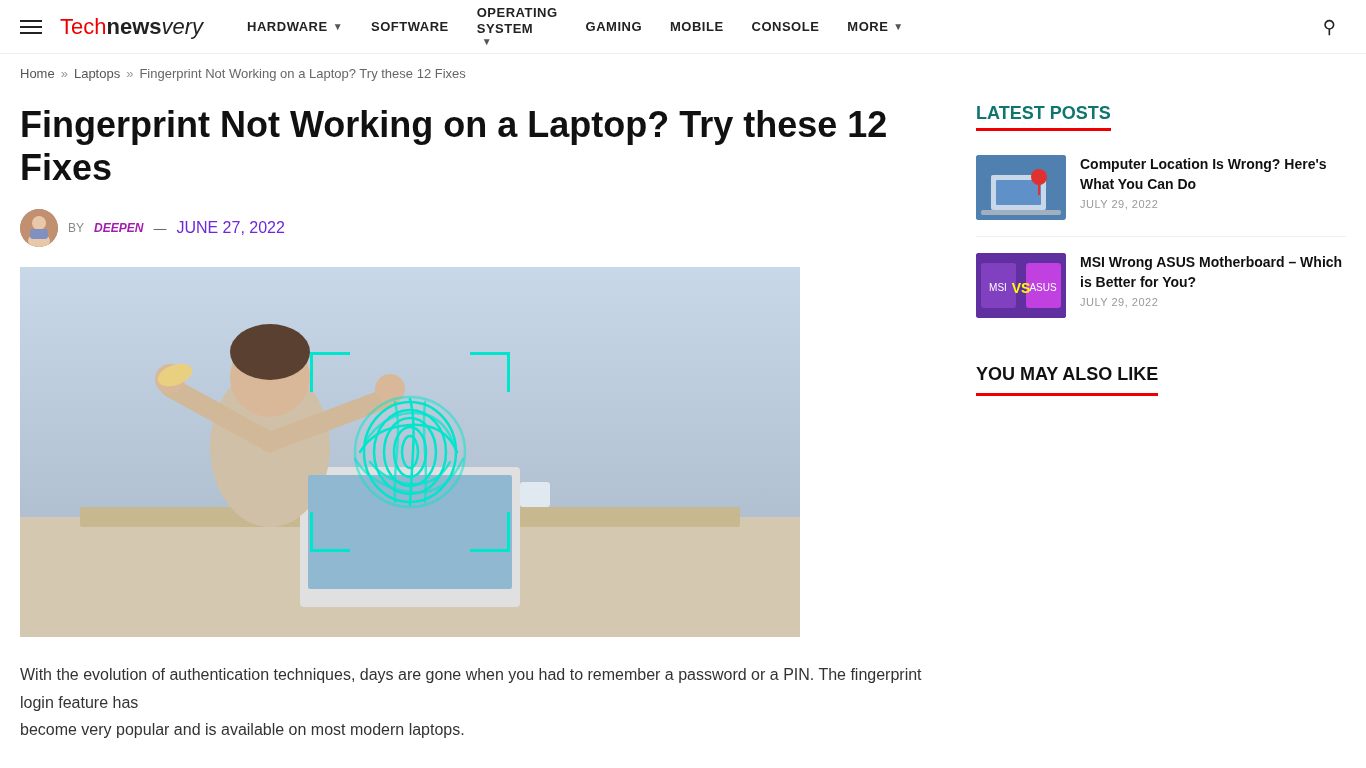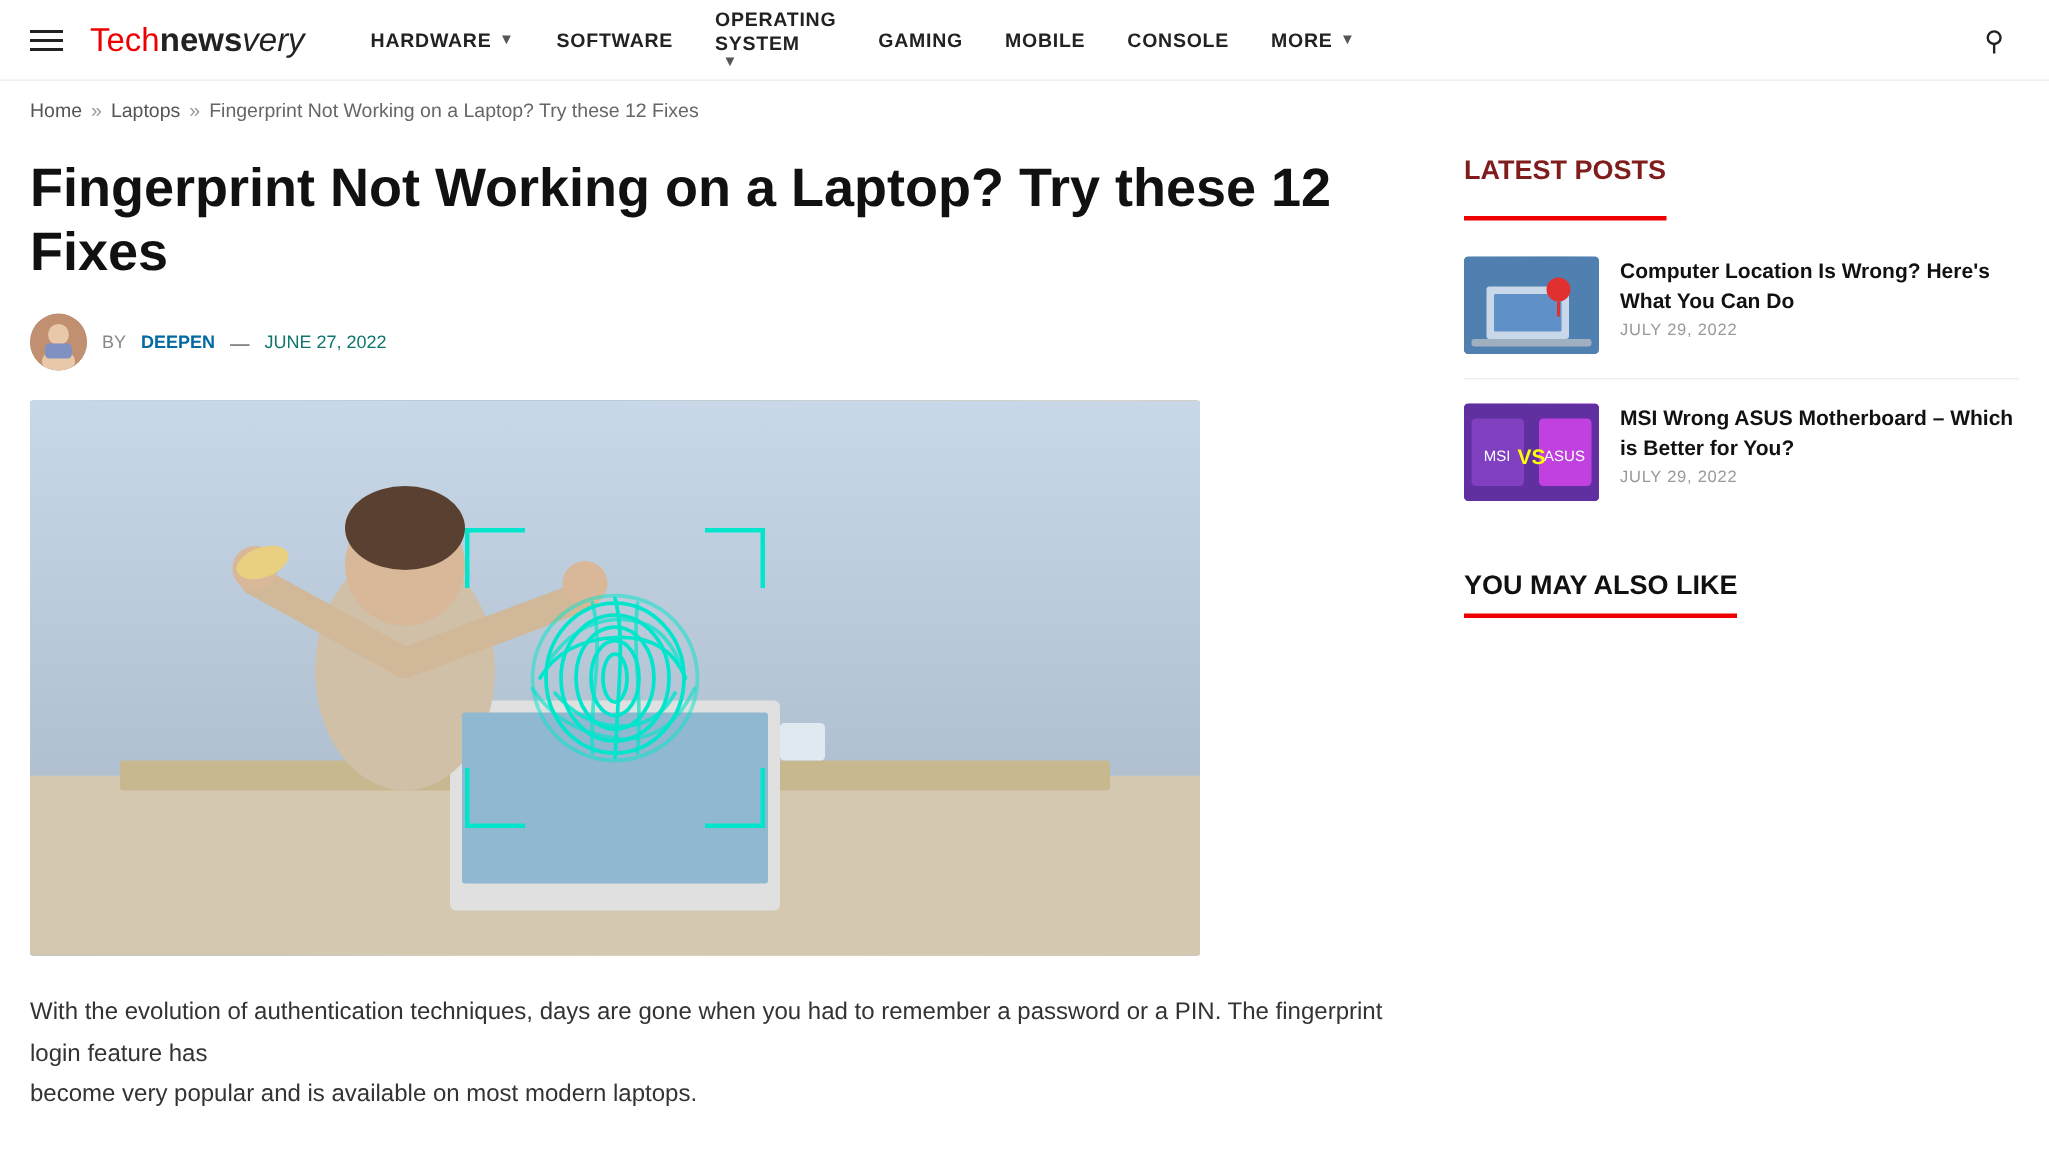--- a/index.html
+++ b/index.html
@@ -135,25 +135,26 @@
       border-radius: 50%;
       background: linear-gradient(135deg, #c8a080 0%, #a07050 100%);
       display: flex;
       align-items: center;
       justify-content: center;
       font-size: 18px;
       color: #fff;
     }
     .author-name {
       font-weight: 700;
-      color: #0369a1;
+      color: #a21caf;
       text-transform: uppercase;
       font-size: 12px;
-    }
-    .article-date { color: #0f766e; font-size: 12px; }
+      font-style: italic;
+    }
+    .article-date { color: #6d28d9; font-size: 16px; }
     .by-label { font-size: 12px; color: #888; }
 
     
     .hero-image {
       width: 780px;
       height: 370px;
       background: linear-gradient(135deg, #8bbccc 0%, #6a9db5 30%, #c5b090 60%, #a09070 100%);
       border-radius: 2px;
       margin-bottom: 24px;
       position: relative;
@@ -207,23 +208,23 @@
     
     .sidebar {
       width: 370px;
       flex-shrink: 0;
       padding-top: 10px;
     }
     .sidebar-section-title {
       font-size: 18px;
       font-weight: 900;
       text-transform: uppercase;
-      color: #7f1d1d;
+      color: #0f766e;
       margin-bottom: 8px;
-      padding-bottom: 20px;
+      padding-bottom: 4px;
       border-bottom: 3px solid #e00;
       display: inline-block;
     }
     .sidebar-section {
       margin-bottom: 30px;
     }
     .post-item {
       display: flex;
       gap: 14px;
       margin-top: 16px;

